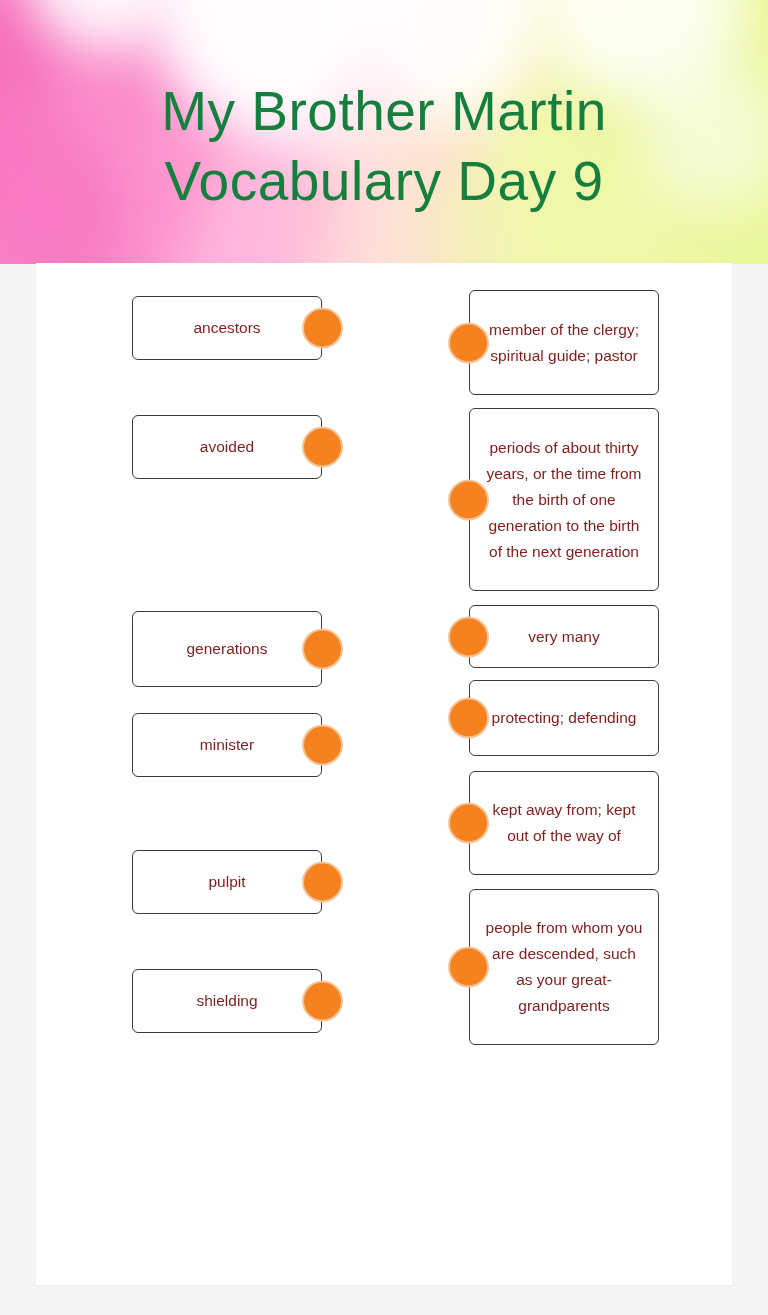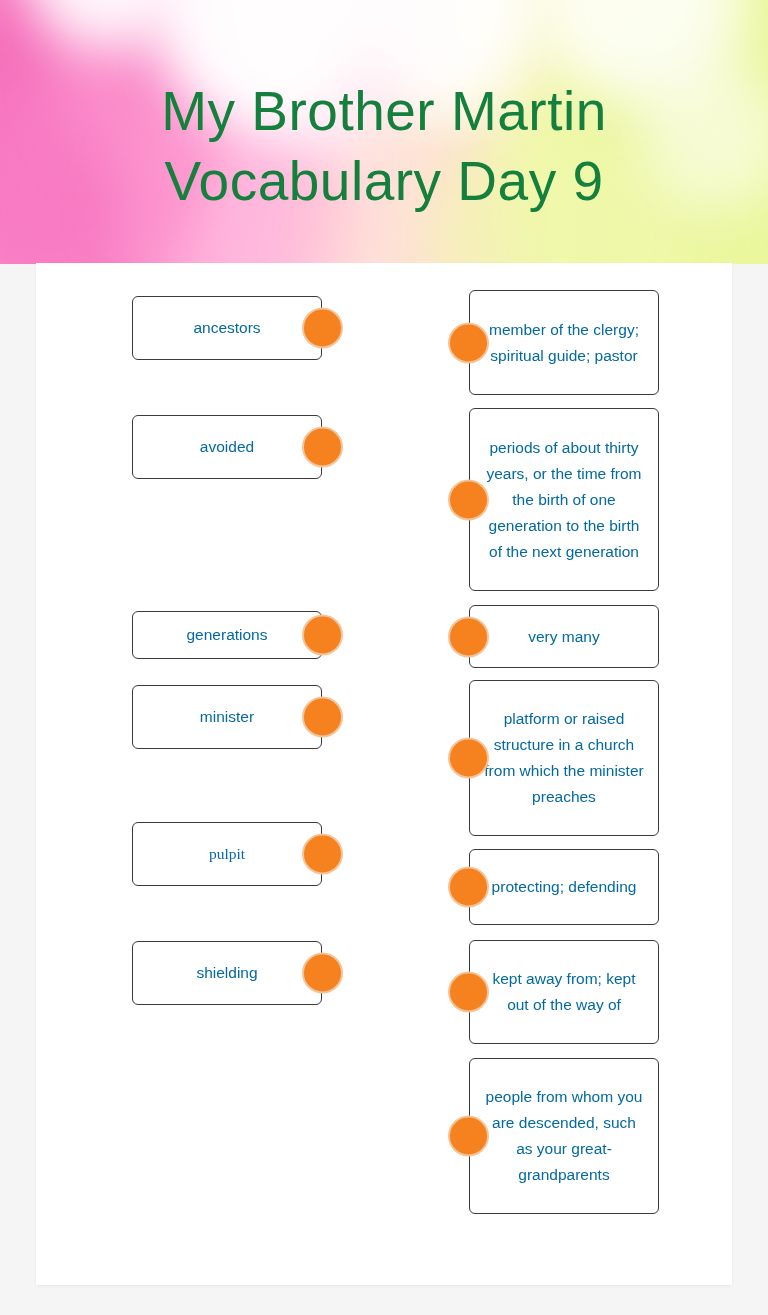--- a/index.html
+++ b/index.html
@@ -119,21 +119,21 @@
     position: relative;
     box-sizing: border-box;
     width: 190px;
     border: 1px solid #3a3a3a;
     border-radius: 6px;
     background: #ffffff;
     display: flex;
     align-items: center;
     justify-content: center;
     text-align: center;
-    color: #0369a1;
+    color: #7f1d1d;
     font-size: 15.5px;
     line-height: 26px;
     padding: 10px 14px;
   }
   .card .txt { display: block; width: 100%; }
 
   
   .knob {
     position: absolute;
     width: 41px;
@@ -181,29 +181,29 @@
 
 <div id="col-words">
     <div class="card" style="height: 64px; margin-bottom: 55px;">
       <span class="txt">ancestors</span>
       <div class="knob knob-right"></div>
     </div>
     <div class="card" style="height: 64px; margin-bottom: 132px;">
       <span class="txt">avoided</span>
       <div class="knob knob-right"></div>
     </div>
-    <div class="card" style="height: 48px; margin-bottom: 26px;">
+    <div class="card" style="height: 76px; margin-bottom: 26px;">
       <span class="txt">generations</span>
       <div class="knob knob-right"></div>
     </div>
     <div class="card" style="height: 64px; margin-bottom: 73px;">
       <span class="txt">minister</span>
       <div class="knob knob-right"></div>
     </div>
-    <div class="card" style="height: 64px; margin-bottom: 55px; font-family: Liberation Serif, serif;">
+    <div class="card" style="height: 64px; margin-bottom: 55px;">
       <span class="txt">pulpit</span>
       <div class="knob knob-right"></div>
     </div>
     <div class="card" style="height: 64px; margin-bottom: 0px;">
       <span class="txt">shielding</span>
       <div class="knob knob-right"></div>
     </div>
   </div>
 <div id="col-defs">
     <div class="card" style="height: 105px; margin-bottom: 13px;">
@@ -211,24 +211,20 @@
       <div class="knob knob-left"></div>
     </div>
     <div class="card" style="height: 183px; margin-bottom: 14px;">
       <span class="txt">periods of about thirty years, or the time from the birth of one generation to the birth of the next generation</span>
       <div class="knob knob-left"></div>
     </div>
     <div class="card" style="height: 63px; margin-bottom: 12px;">
       <span class="txt">very many</span>
       <div class="knob knob-left"></div>
     </div>
-    <div class="card" style="height: 156px; margin-bottom: 13px;">
-      <span class="txt">platform or raised structure in a church from which the minister preaches</span>
-      <div class="knob knob-left"></div>
-    </div>
     <div class="card" style="height: 76px; margin-bottom: 15px;">
       <span class="txt">protecting; defending</span>
       <div class="knob knob-left"></div>
     </div>
     <div class="card" style="height: 104px; margin-bottom: 14px; justify-content: flex-end;">
       <span class="txt">kept away from; kept out of the way of</span>
       <div class="knob knob-left"></div>
     </div>
     <div class="card" style="height: 156px; margin-bottom: 0px;">
       <span class="txt">people from whom you are descended, such as your great-grandparents</span>

